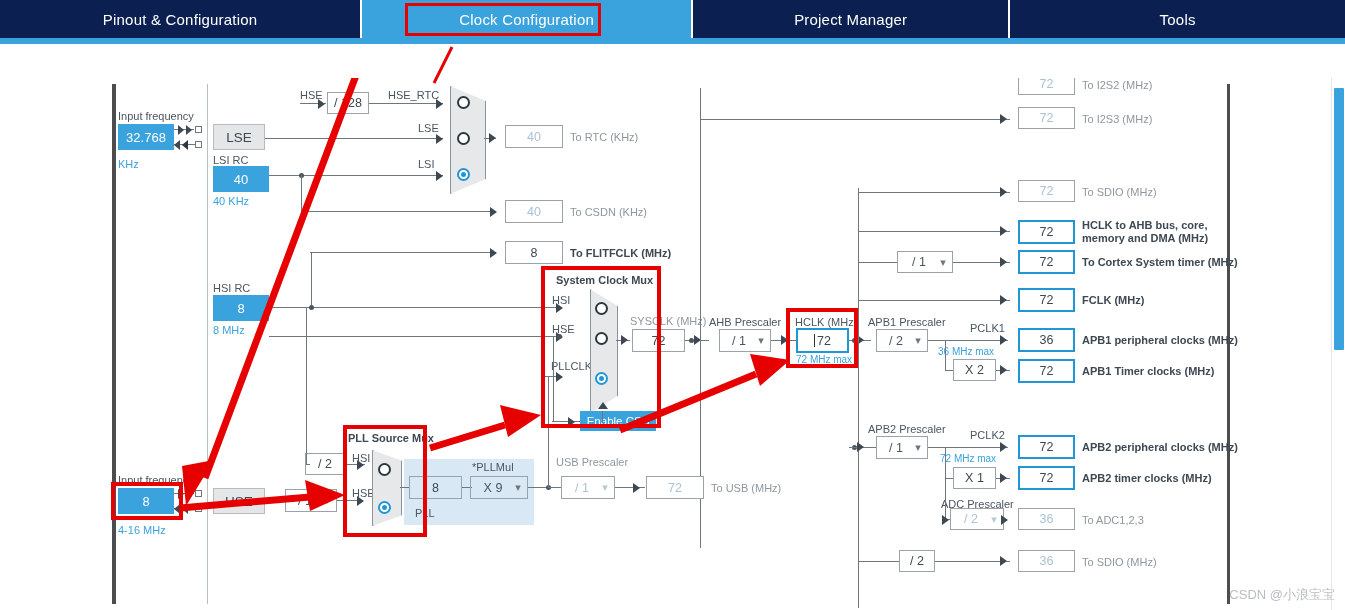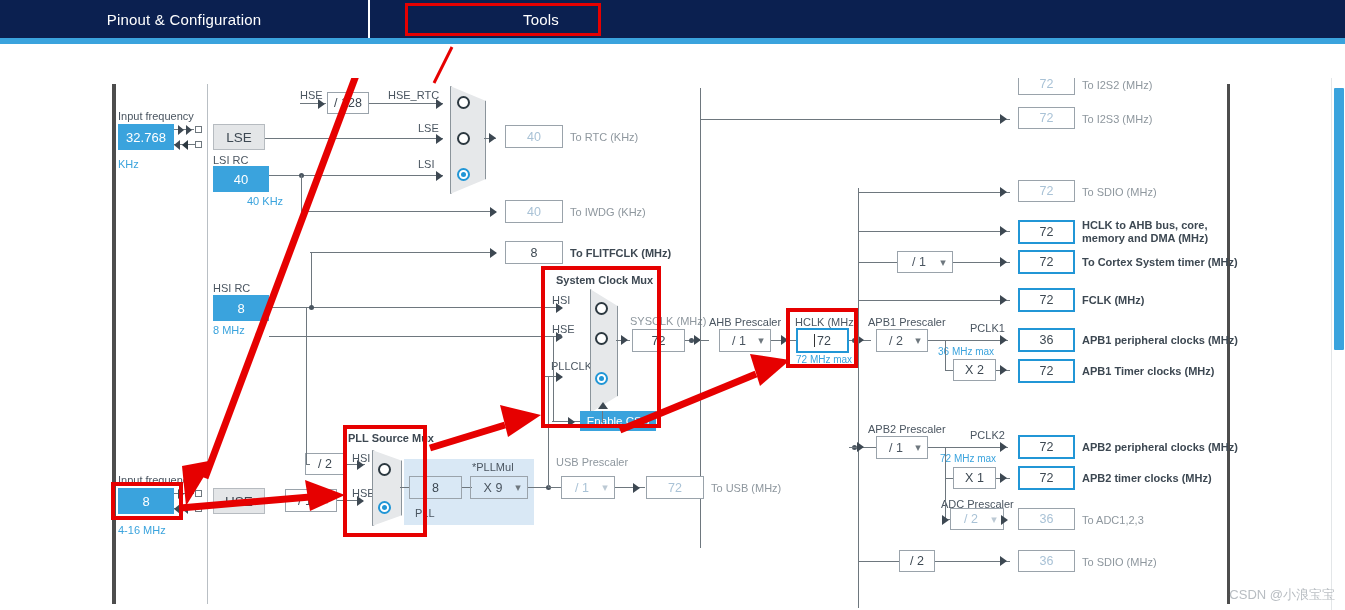--- a/index.html
+++ b/index.html
@@ -88,20 +88,26 @@
 </style>
 </head>
 <body>
 
 <div id="root">
 
   <div class="tabbar">
     <div class="tab t1">
       <span>Pinout &amp; Configuration</span>
     </div>
+    <div class="tab t2 active">
+      <span>Clock Configuration</span>
+    </div>
+    <div class="tab t3">
+      <span>Project Manager</span>
+    </div>
     <div class="tab t4">
       <span>Tools</span>
     </div>
   </div>
   <div class="tabstrip"></div>
   <div class="tab-highlight"></div>
 
   <div class="toolbar">
     <div class="tb-icon" style="left:375px;">
       <svg width="17" height="17" viewBox="0 0 17 17">
@@ -163,21 +169,21 @@
     <div class="arrow" style="left:174px;top:62px;border-left-width:6px;transform:rotate(180deg);"></div>
     <div class="port" style="left:195px;top:63px;"></div>
     <div class="box gray" style="left:213px;top:46px;width:52px;height:26px;">
       <span>LSE</span>
     </div>
 
     <div class="lbl" style="left:213px;top:76px;">LSI RC</div>
     <div class="box blue" style="left:213px;top:88px;width:56px;height:26px;">
       <span>40</span>
     </div>
-    <div class="lbl blue" style="left:213px;top:117px;margin-left:34px;">40 KHz</div>
+    <div class="lbl blue" style="left:213px;top:117px;">40 KHz</div>
 
     <div class="lbl" style="left:300px;top:11px;">HSE</div>
     <div class="wire h" style="left:300px;top:25px;width:26px;"></div>
     <div class="arrow" style="left:318px;top:21px;border-left-width:7px;"></div>
     <div class="box" style="left:327px;top:14px;width:42px;height:22px;">
       <span>/ 128</span>
     </div>
     <div class="lbl" style="left:388px;top:11px;">HSE_RTC</div>
     <div class="wire h" style="left:369px;top:25px;width:74px;"></div>
     <div class="arrow" style="left:436px;top:21px;border-left-width:7px;"></div>
@@ -200,21 +206,21 @@
     <div class="wire h" style="left:484px;top:60px;width:12px;"></div>
     <div class="arrow" style="left:489px;top:55px;border-left-width:7px;"></div>
     <div class="box dim" style="left:505px;top:47px;width:58px;height:23px;">
       <span>40</span>
     </div>
     <div class="lbl" style="left:570px;top:53px;color:#8e979e;">To RTC (KHz)</div>
 
     <div class="box dim" style="left:505px;top:122px;width:58px;height:23px;">
       <span>40</span>
     </div>
-    <div class="lbl" style="left:570px;top:128px;color:#8e979e;">To IWDG (KHz)</div>
+    <div class="lbl" style="left:570px;top:128px;color:#8e979e;">To CSDN (KHz)</div>
 
     <div class="box" style="left:505px;top:163px;width:58px;height:23px;">
       <span>8</span>
     </div>
     <div class="lbl b" style="left:570px;top:169px;">To FLITFCLK (MHz)</div>
     <div class="wire h" style="left:310px;top:174px;width:186px;"></div>
     <div class="arrow" style="left:490px;top:170px;border-left-width:7px;"></div>
     <div class="wire v" style="left:311px;top:174px;height:55px;"></div>
 
     <div class="lbl" style="left:213px;top:204px;">HSI RC</div>

